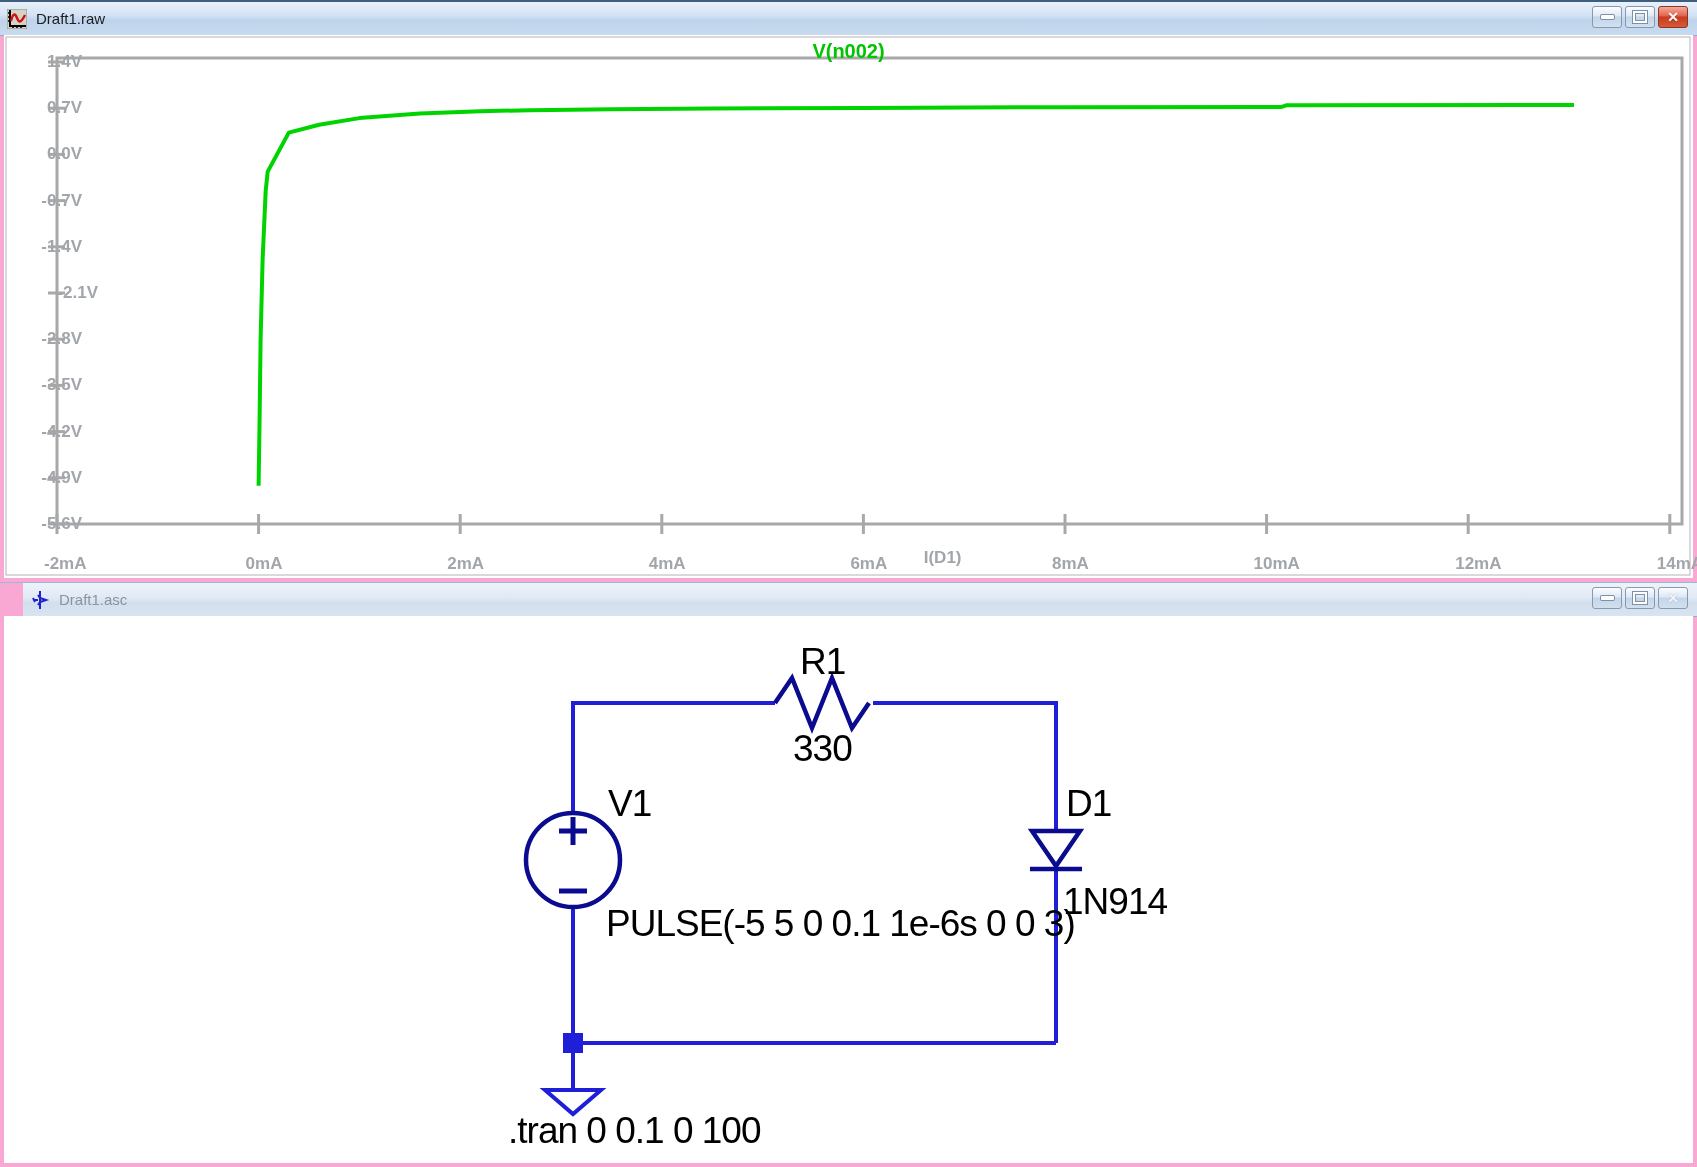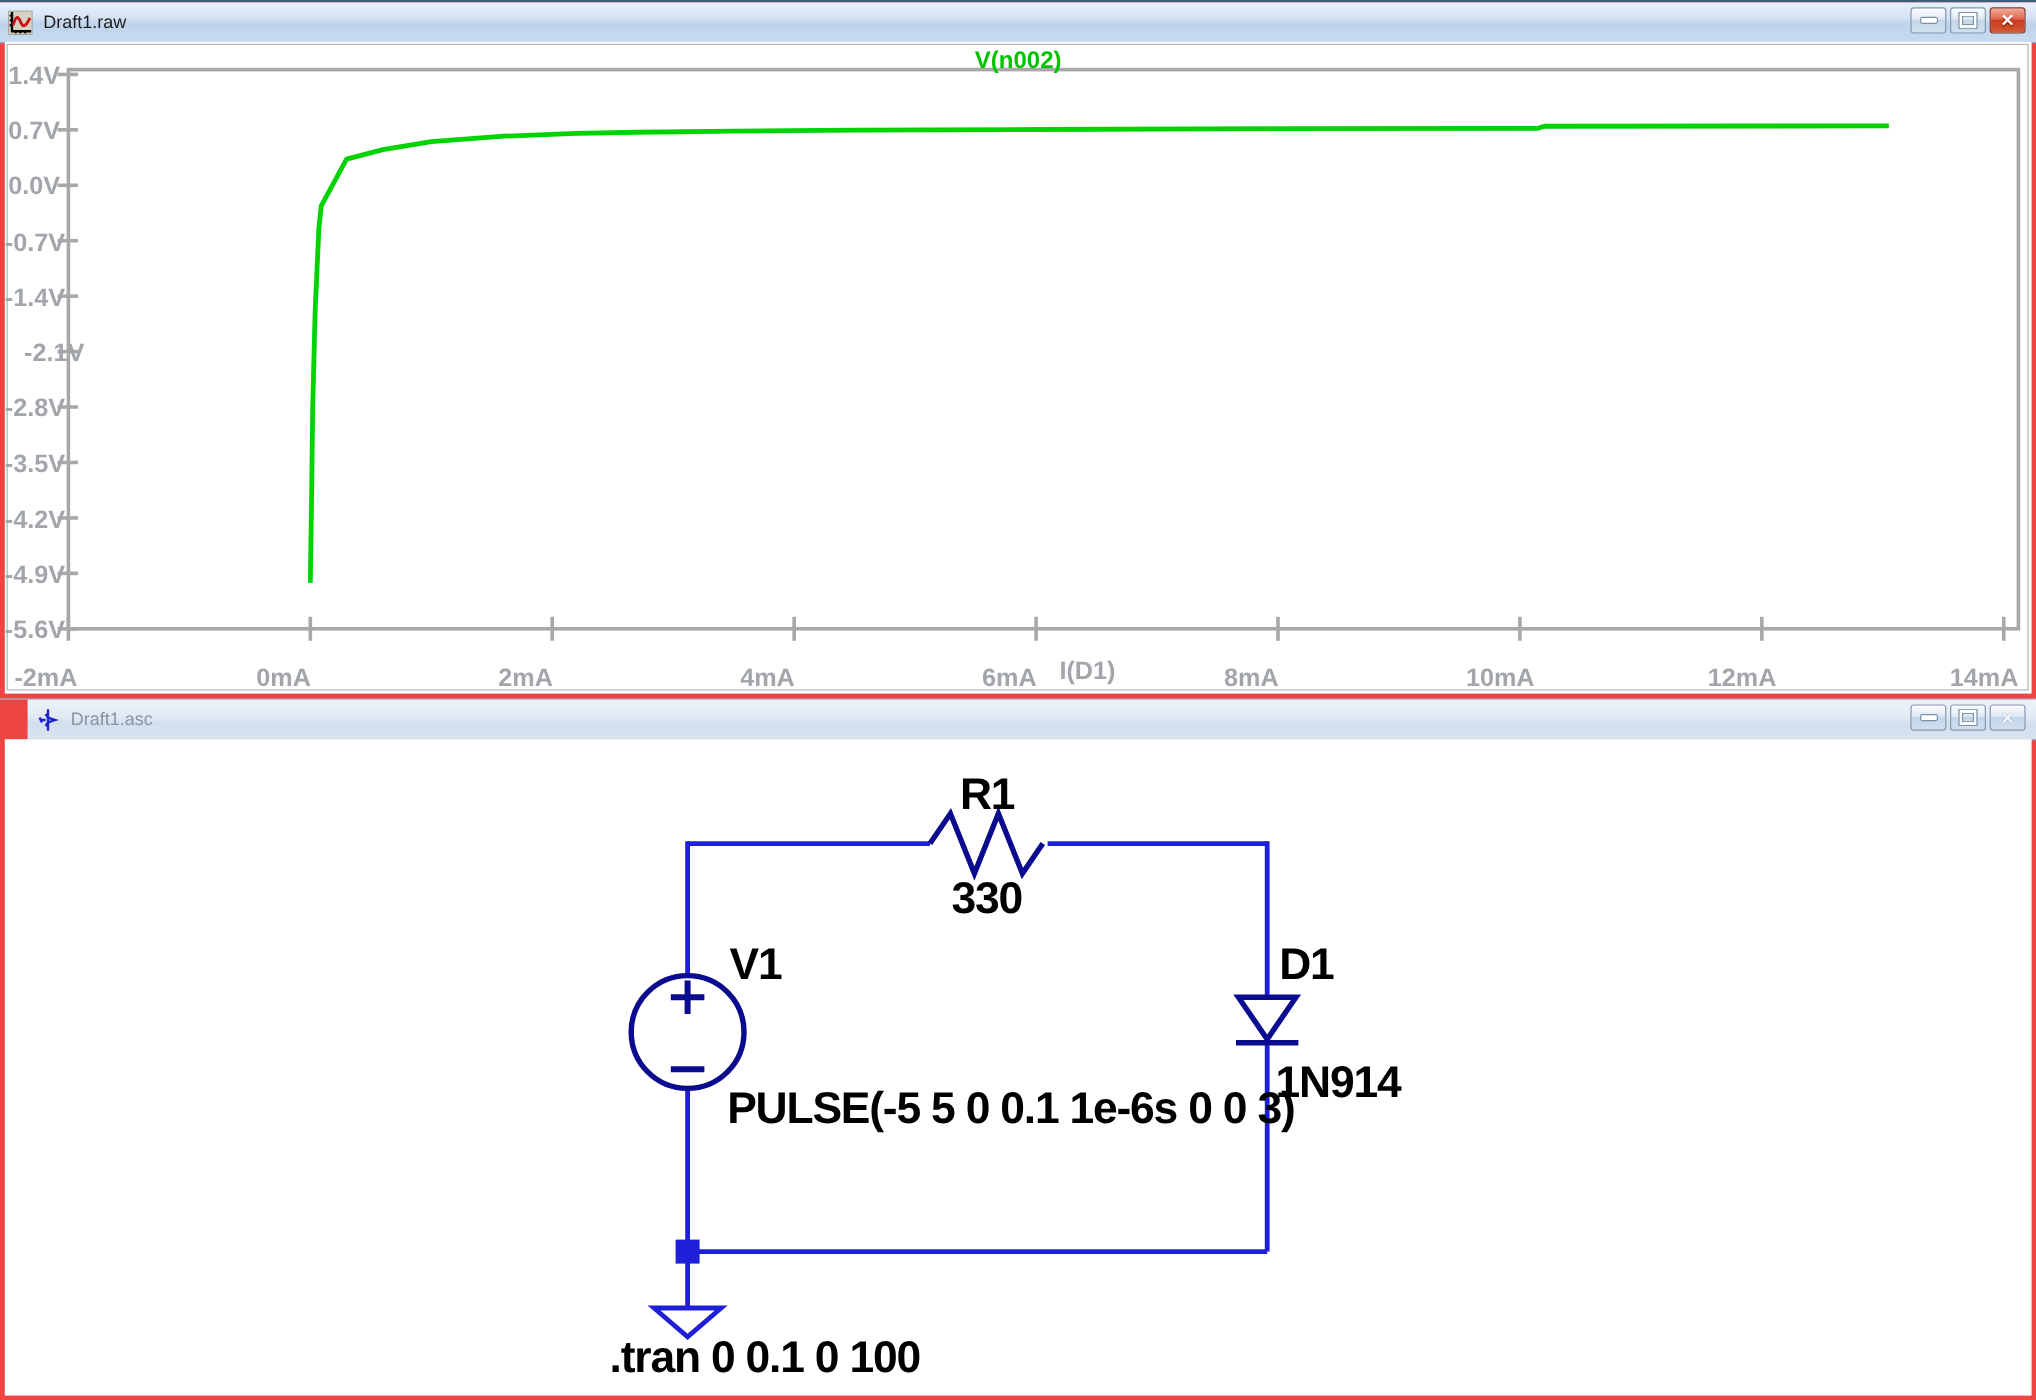--- a/index.html
+++ b/index.html
@@ -1,21 +1,21 @@
 <!DOCTYPE html>
 <html><head>
 <meta charset="utf-8">
 <style>
   html,body{margin:0;padding:0;}
   body{
     width:1697px;height:1167px;position:relative;overflow:hidden;
     background:#9db8d2;font-family:"Liberation Sans",sans-serif;
     -webkit-font-smoothing:antialiased;
   }
-  .window{position:absolute;left:0;width:1697px;background:#ef4444;}
+  .window{position:absolute;left:0;width:1697px;background:#f9a8d4;}
   #win-raw{top:0;height:580px;border-top:2px solid #3f5e7d;}
   #win-asc{top:583px;height:584px;}
   .titlebar{
     height:33px;display:flex;align-items:center;padding-left:7px;position:relative;
     background:linear-gradient(180deg,#e9f1fb 0%,#d3e2f4 40%,#bed4ec 55%,#c8daee 100%);
     border-bottom:1px solid #93aecb;
   }
   .titlebar.inactive{
     background:linear-gradient(180deg,#eef3fa 0%,#e0e9f4 45%,#d2dfee 60%,#d9e4f1 100%);
     margin-left:23px;
@@ -32,26 +32,26 @@
     background:linear-gradient(180deg,#f2ac9a 0%,#e2634a 45%,#c93a1f 50%,#d65b36 100%);
     border-color:#8e3526;
   }
   .glyph-min{width:13px;height:4px;background:#fff;box-shadow:0 0 0 1px #7d90a7;border-radius:1px;}
   .glyph-max{width:10px;height:8px;border:2px solid #fff;box-shadow:0 0 0 1px #7d90a7, inset 0 0 0 1px #7d90a7;}
   .glyph-x{font-size:14px;font-weight:bold;color:#fff;line-height:1;text-shadow:0 1px 1px #00000055;}
   .glyph-x.inactive{color:#f4f8fc;text-shadow:0 0 1px #7d90a7;}
   .content{position:absolute;left:4px;right:4px;top:33px;bottom:4px;background:#ffffff;}
   .overlay{position:absolute;left:0;top:0;width:1697px;height:1167px;pointer-events:none;}
   .lbl{position:absolute;white-space:pre;}
-  .axis-lbl{font-size:21px;font-weight:bold;color:#a2a6ab;}
+  .axis-lbl{font-size:17px;font-weight:bold;color:#a2a6ab;padding-left:32px;}
   .xtick-lbl{width:90px;margin-top:20px;}
   .ytick-lbl{width:46px;text-align:right;}
   .trace-lbl{left:0;top:40px;width:1697px;text-align:center;font-size:20px;font-weight:bold;color:#00c400;}
   .xaxis-title{top:548px;width:120px;text-align:right;}
-  .schem-lbl{font-size:37px;font-weight:bold;color:#000;letter-spacing:-1px;}
+  .schem-lbl{font-size:37px;font-weight:normal;color:#000;letter-spacing:-1px;}
 </style>
 </head>
 <body>
 
 <div class="window" id="win-raw">
   <div class="titlebar">
     <svg width="20" height="20" viewBox="0 0 20 20">
       <rect x="0" y="0" width="20" height="20" fill="#d6d2c6" stroke="#8a877d"></rect>
       <path d="M3,1 L3,17 L19,17" stroke="#000" stroke-width="2" fill="none"></path>
       <path d="M1,4 H3 M1,8 H3 M1,12 H3 M6,17 V19 M10,17 V19 M14,17 V19" stroke="#000" stroke-width="1.6" fill="none"></path>

